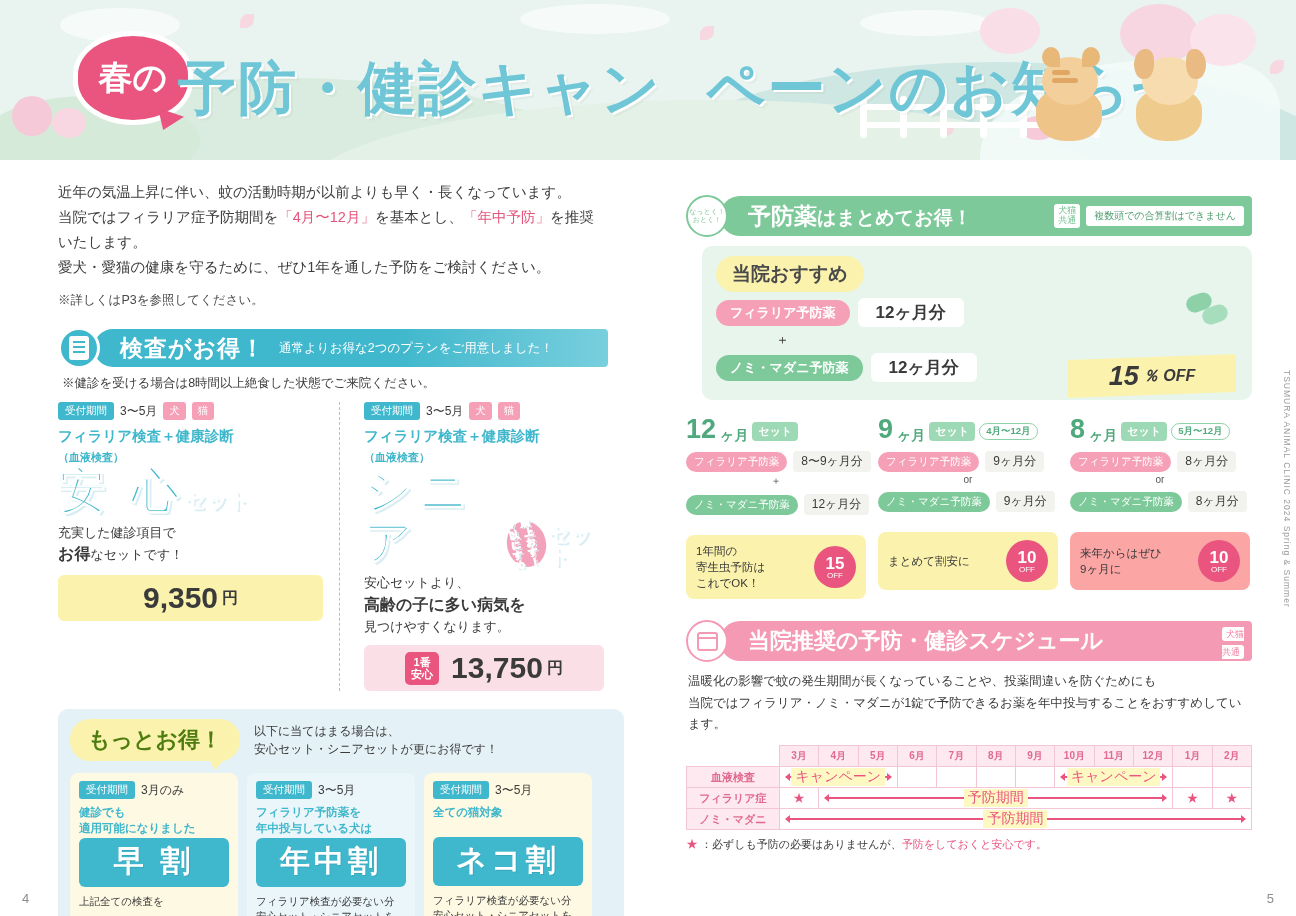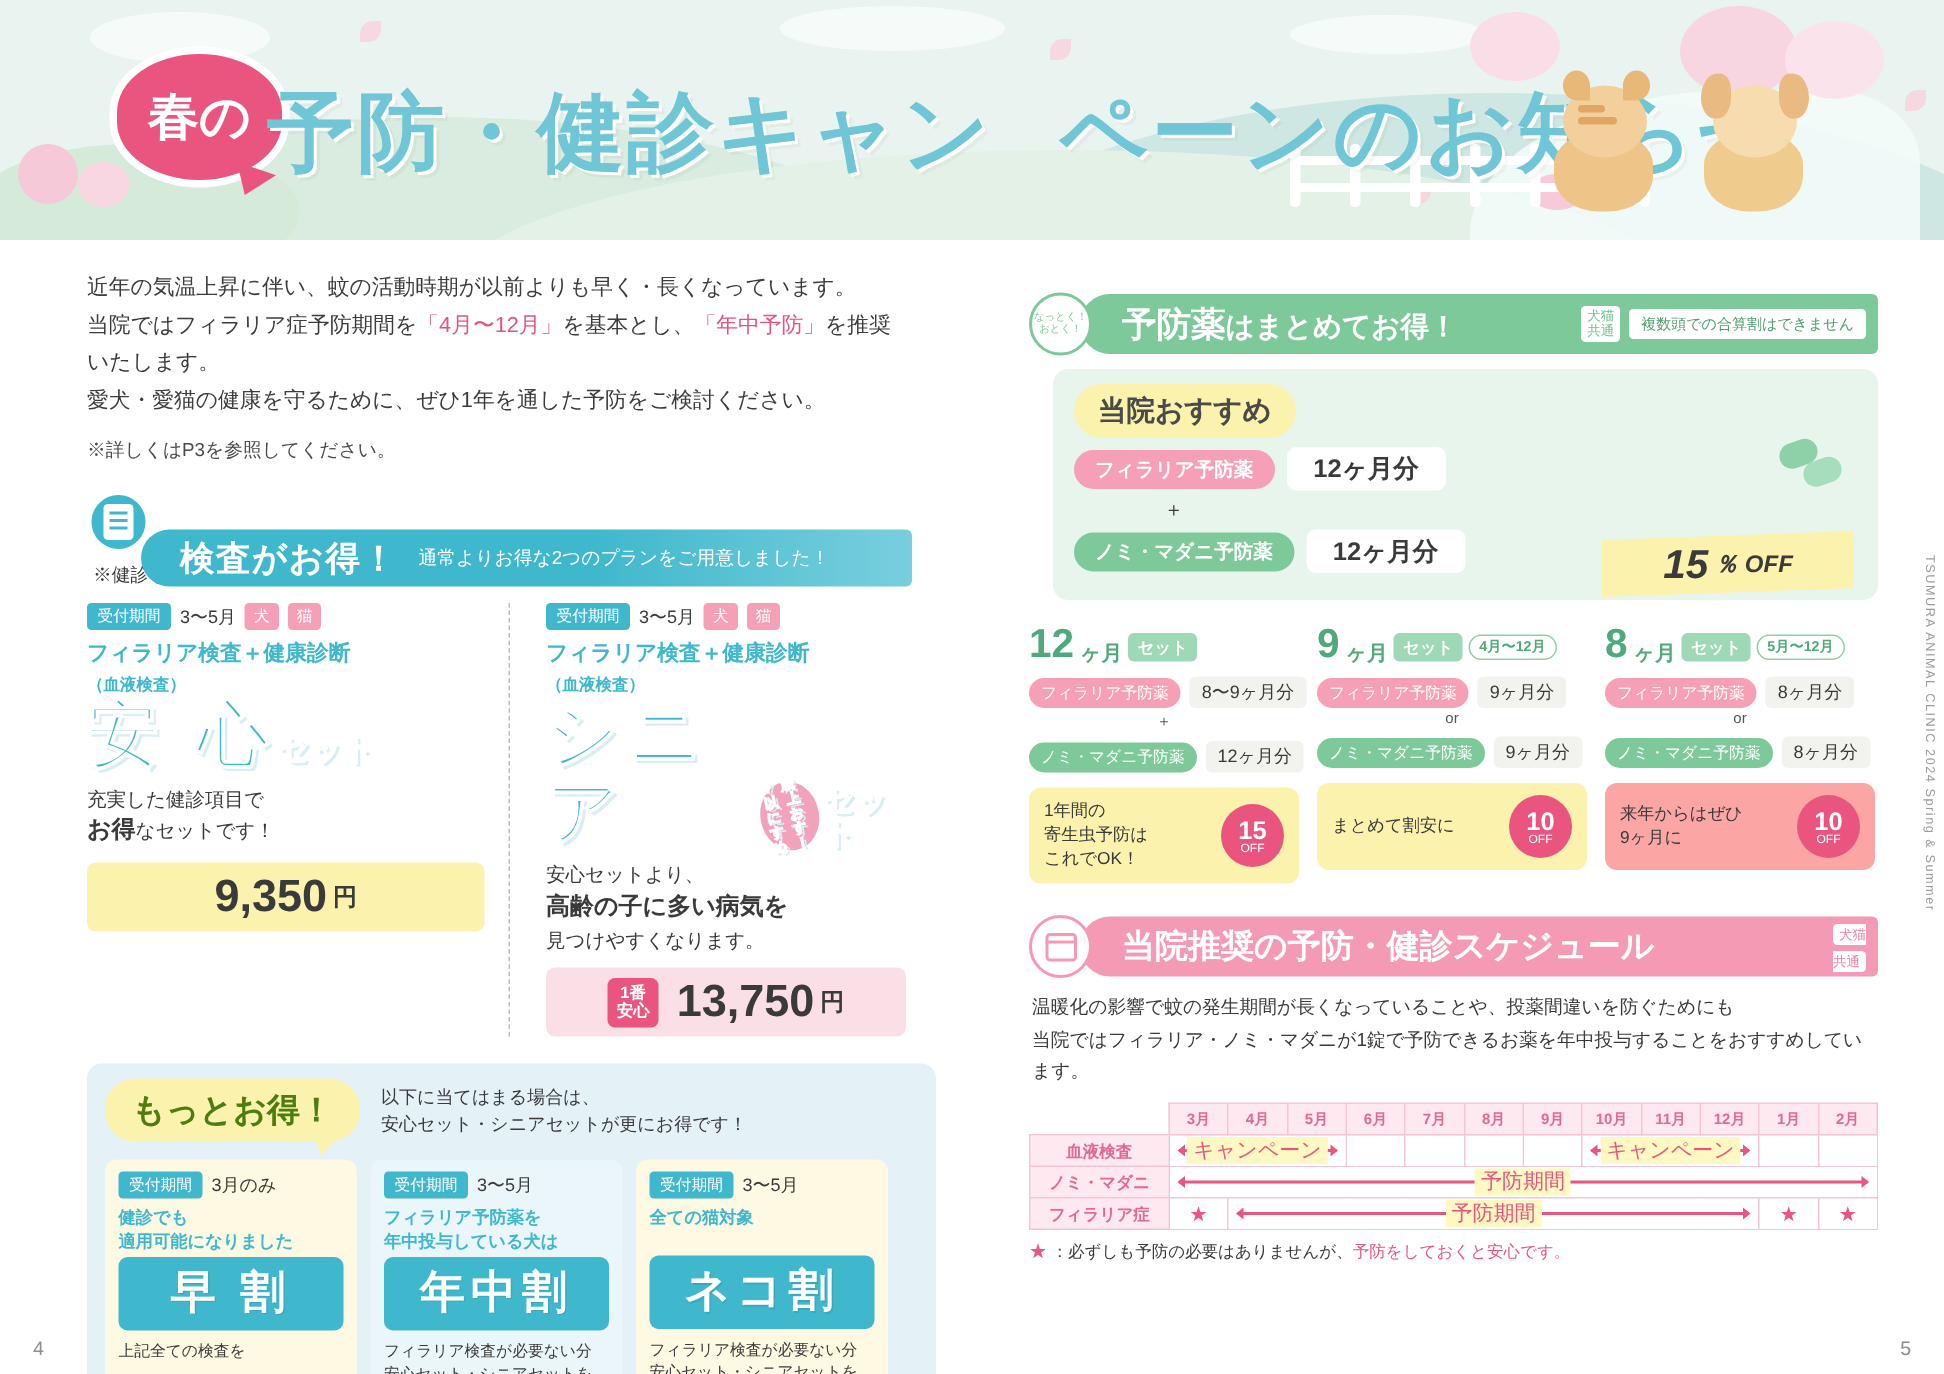--- a/index.html
+++ b/index.html
@@ -65,21 +65,21 @@
   .pgnum.right { right:22px; }
 
   
   .left-col { position:absolute; left:58px; top:180px; width:566px; }
   .lead { font-size:14.5px; line-height:1.72; color:#3c3c3c; }
   .lead .kw { color:#e6547c; }
   .lead .note { font-size:12.5px; color:#4a4a4a; display:block; margin-top:10px;}
 
   .sec-head { position:relative; margin-top:18px; height:38px; }
   .sec-head .bar { position:absolute; left:36px; top:0; height:38px; right:16px;
-                   background:#3fb7cc; border-radius:19px 4px 4px 19px; display:flex; align-items:center;margin-top:24px; }
+                   background:#3fb7cc; border-radius:19px 4px 4px 19px; display:flex; align-items:center; }
   .sec-head .bar.grad { background:linear-gradient(90deg,#3fb7cc 0%,#3fb7cc 58%, #78cfdd 100%); }
   .sec-head .circ { position:absolute; left:0; top:-2px; width:42px; height:42px; background:#3fb7cc;
                     border-radius:50%; border:3px solid #fff; display:flex; align-items:center; justify-content:center;}
   .sec-head .circ .ico { width:20px; height:24px; background:#fff; border-radius:3px; position:relative; }
   .sec-head .circ .ico:before{content:"";position:absolute;left:4px;top:5px;width:12px;height:2px;background:#3fb7cc;box-shadow:0 5px 0 #3fb7cc,0 10px 0 #3fb7cc;}
   .sec-head h2 { font-size:23px; color:#fff; font-weight:bold; margin-left:26px; letter-spacing:1px;}
   .sec-head .sub { color:#fff; font-size:12.5px; margin-left:14px; }
 
   .fast-note { font-size:12.5px; color:#3c3c3c; margin:8px 0 10px 4px;}
 
@@ -170,21 +170,21 @@
   .col3 h3 { font-size:27px; color:#4fa97c; font-weight:bold; display:flex; align-items:flex-end; gap:4px;}
   .col3 h3 .mo { font-size:14px; }
   .col3 h3 .setbadge { background:#9dd9b4; color:#fff; font-size:11px; border-radius:4px; padding:2px 6px; margin-bottom:4px;}
   .col3 h3 .range { background:#fff; border:1px solid #8ed1a9; color:#4fa97c; font-size:9.5px;
                     border-radius:9px; padding:1px 6px; margin-bottom:5px;}
   .rowline { display:flex; align-items:center; gap:6px; margin-top:6px; }
   .rowline .lb { background:#f6a0b8; color:#fff; font-size:10.5px; border-radius:11px; padding:3px 8px; white-space:nowrap;}
   .rowline .lb.g { background:#7ec99a;}
   .rowline .mv { background:#f2f2ee; border-radius:4px; font-size:12px; padding:2px 8px; white-space:nowrap;}
   .oper { text-align:center; font-size:10px; color:#555; margin:2px 0;}
-  .footbox { margin-top:10px; background:#fbf2ad; border-radius:8px; padding:8px 10px; display:flex; align-items:center; gap:8px; min-height:58px;}
+  .footbox { margin-top:20px; background:#fbf2ad; border-radius:8px; padding:8px 10px; display:flex; align-items:center; gap:8px; min-height:58px;}
   .footbox .txt { font-size:11.5px; line-height:1.4; color:#3a3a3a;}
   .footbox.white { background:#fca5a5; }
   .offcircle { margin-left:auto; width:42px; height:42px; border-radius:50%; background:#e9557f; color:#fff;
                display:flex; flex-direction:column; align-items:center; justify-content:center; line-height:1;}
   .offcircle .n { font-size:17px; font-weight:bold;}
   .offcircle .o { font-size:8px; }
 
   
   .shead { position:relative; height:40px; margin-top:22px;}
   .shead .bar { position:absolute; left:34px; top:0; right:0; height:40px; background:#f59ab4;
@@ -620,37 +620,37 @@
         <td></td>
         <td colspan="3">
           <span class="arrowbar" style="left:6px;right:6px;"></span>
           <span class="barlabel">キャンペーン</span>
         </td>
         <td></td>
         <td></td>
       </tr>
 
       <tr>
-        <th class="rowh">ノミ・マダニ</th>
-        <td colspan="12">
-          <span class="arrowbar" style="left:6px;right:6px;"></span>
-          <span class="barlabel">予防期間</span>
-        </td>
-      </tr>
-
-      <tr>
         <th class="rowh">フィラリア症</th>
         <td><span class="star">★</span></td>
         <td colspan="9">
           <span class="arrowbar" style="left:6px;right:6px;"></span>
           <span class="barlabel">予防期間</span>
         </td>
         <td><span class="star">★</span></td>
         <td><span class="star">★</span></td>
       </tr>
+
+      <tr>
+        <th class="rowh">ノミ・マダニ</th>
+        <td colspan="12">
+          <span class="arrowbar" style="left:6px;right:6px;"></span>
+          <span class="barlabel">予防期間</span>
+        </td>
+      </tr>
     </tbody>
       </table>
 
     <div class="sched-foot">
       <span class="star">★</span><span>：必ずしも予防の必要はありませんが、</span><span class="kw">予防をしておくと安心です。</span>
     </div>
   </div>
 </div>
 
 </body></html>

